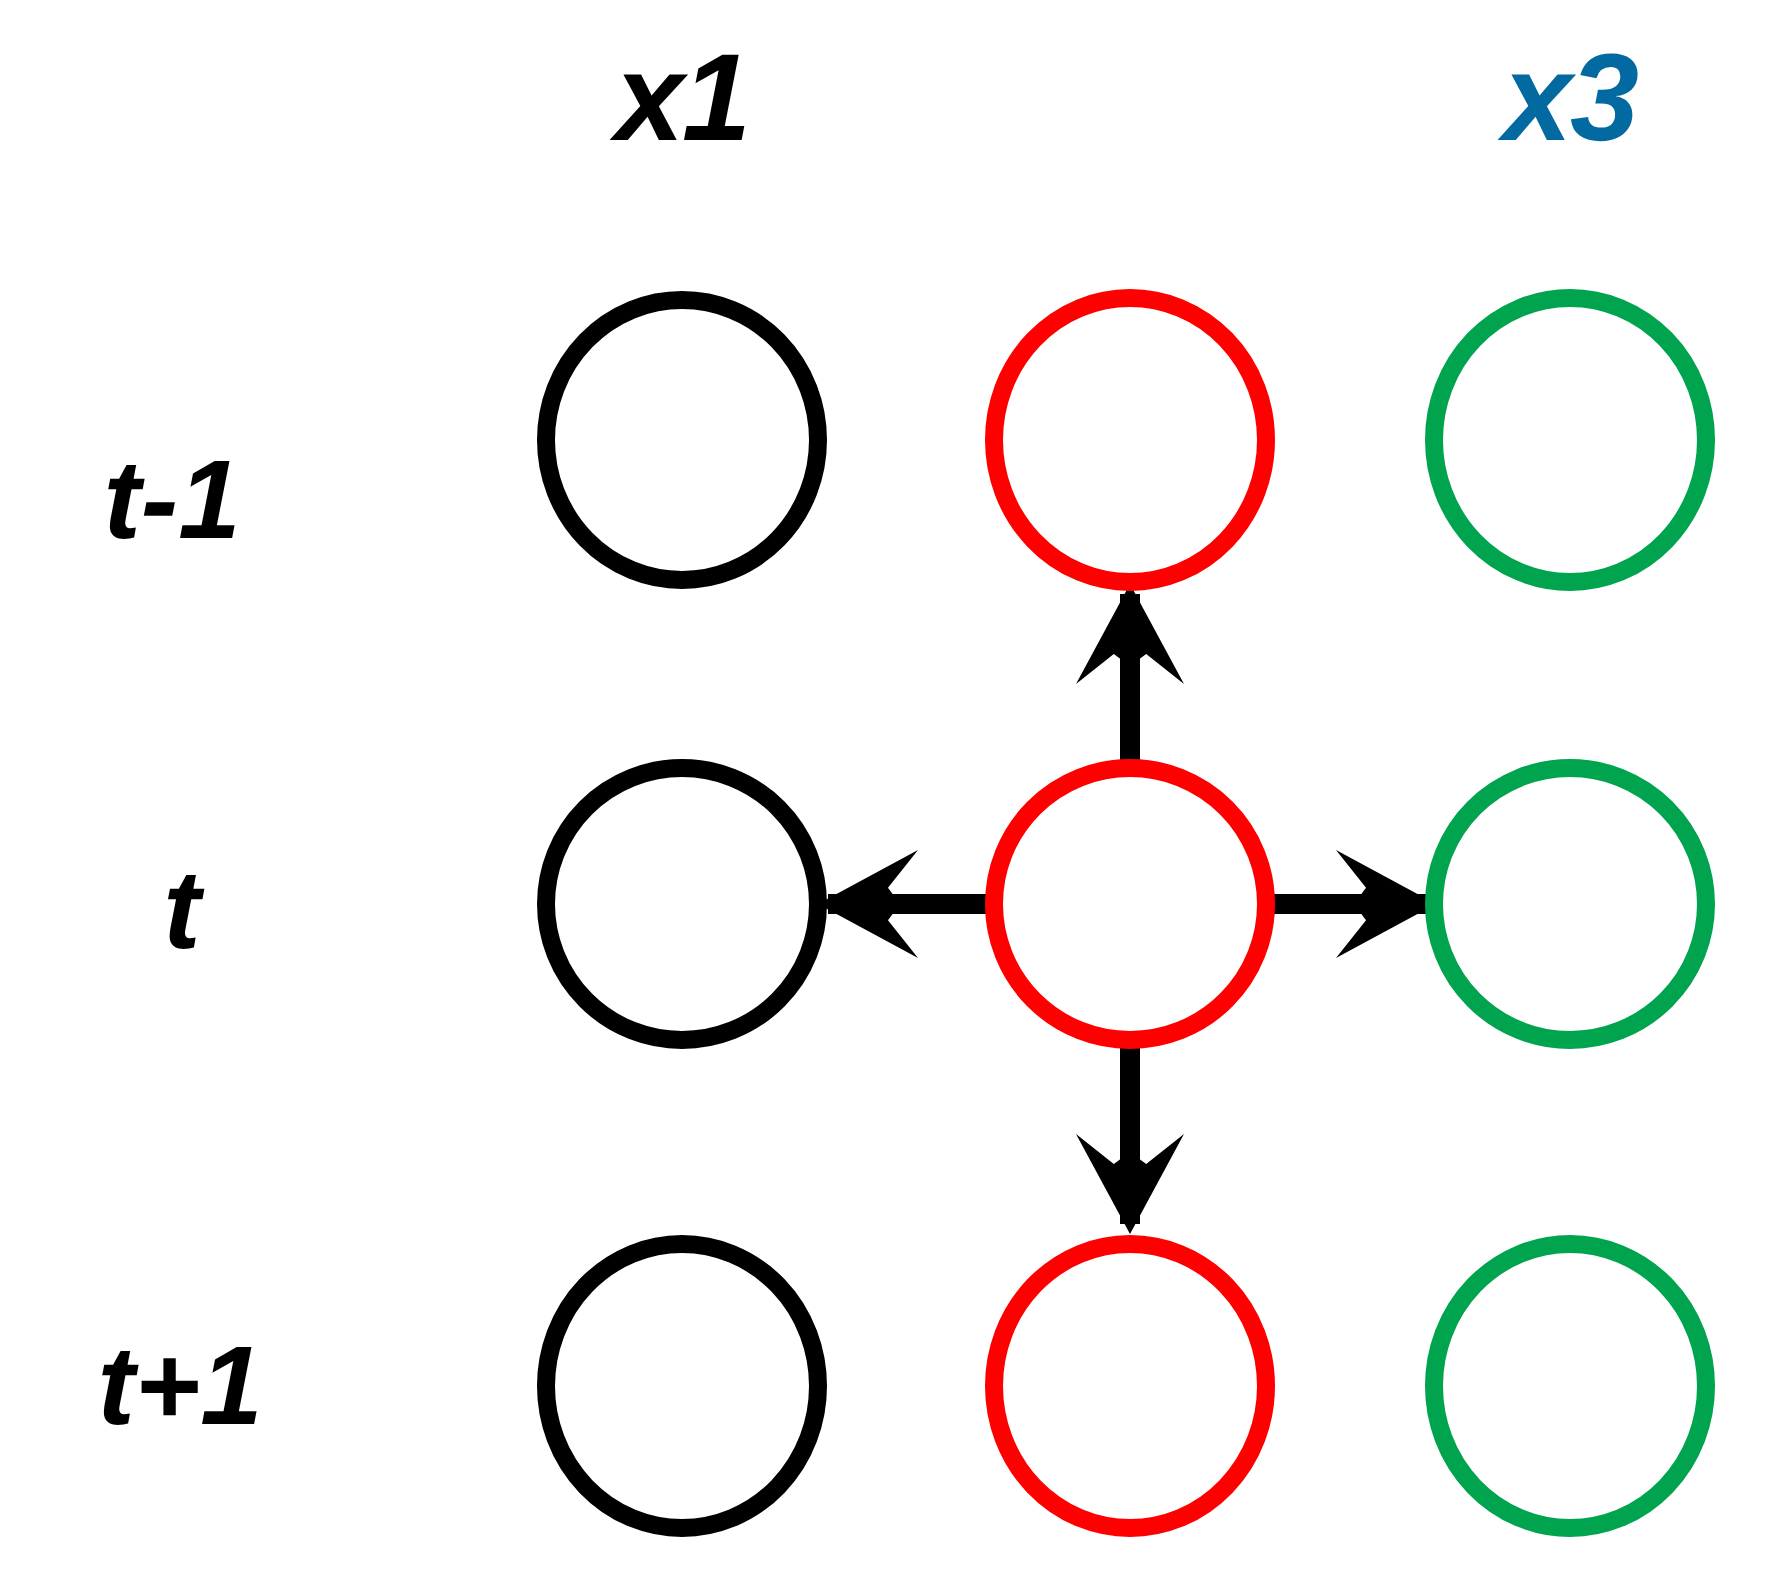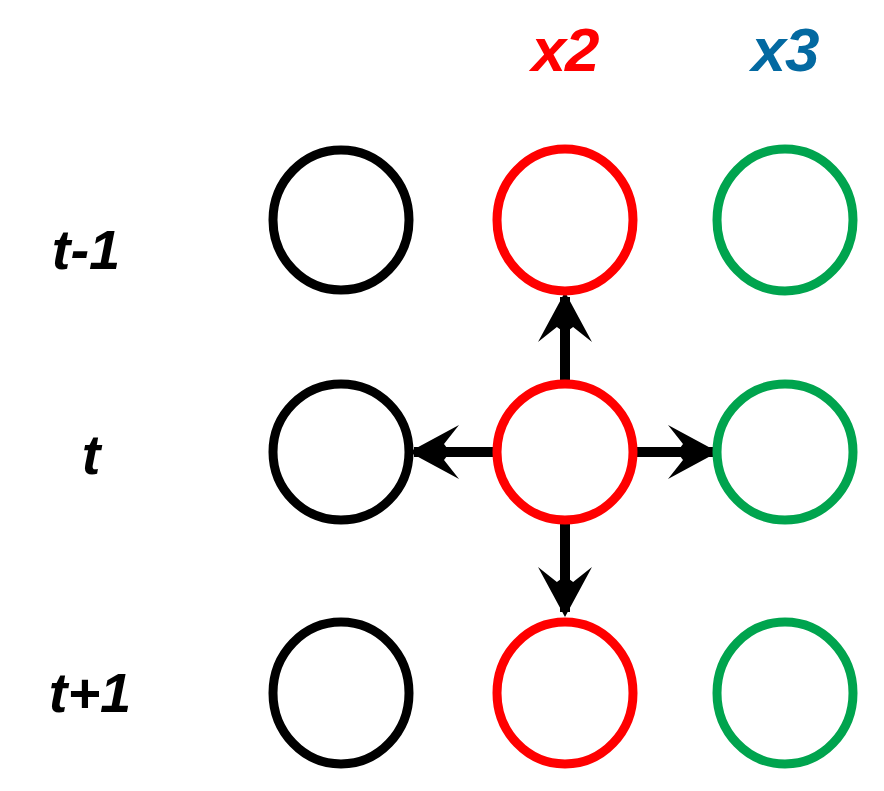--- a/index.html
+++ b/index.html
@@ -48,21 +48,21 @@
   }
   .node-circle {
     fill: none;
   }
 </style>
 </head>
 <body>
 
 <div id="canvas">
 
-  <div class="col-header" id="hdr-1" style="color: rgb(255, 0, 0); left: 465px; top: 19px; width: 200px;">x2</div>
+  <div class="col-header" id="hdr-0" style="color: rgb(0, 0, 0); left: 241px; top: 19px; width: 200px;">x1</div>
   <div class="col-header" id="hdr-2" style="color: #0369a1; left: 685px; top: 19px; width: 200px;">x3</div>
 
   <div class="row-label" id="rlb-0" style="color: rgb(0, 0, 0); left: -24px; top: 222px; width: 220px;">t-1</div>
   <div class="row-label" id="rlb-1" style="color: rgb(0, 0, 0); left: -19px; top: 427px; width: 220px;">t</div>
   <div class="row-label" id="rlb-2" style="color: rgb(0, 0, 0); left: -20px; top: 665px; width: 220px;">t+1</div>
 
   <svg class="layer" viewBox="0 0 884 791" xmlns="http://www.w3.org/2000/svg">
     <g id="arrows-group">
         <g>
           <line x1="565" y1="384" x2="565" y2="297" stroke="#000000" stroke-width="10"></line>

